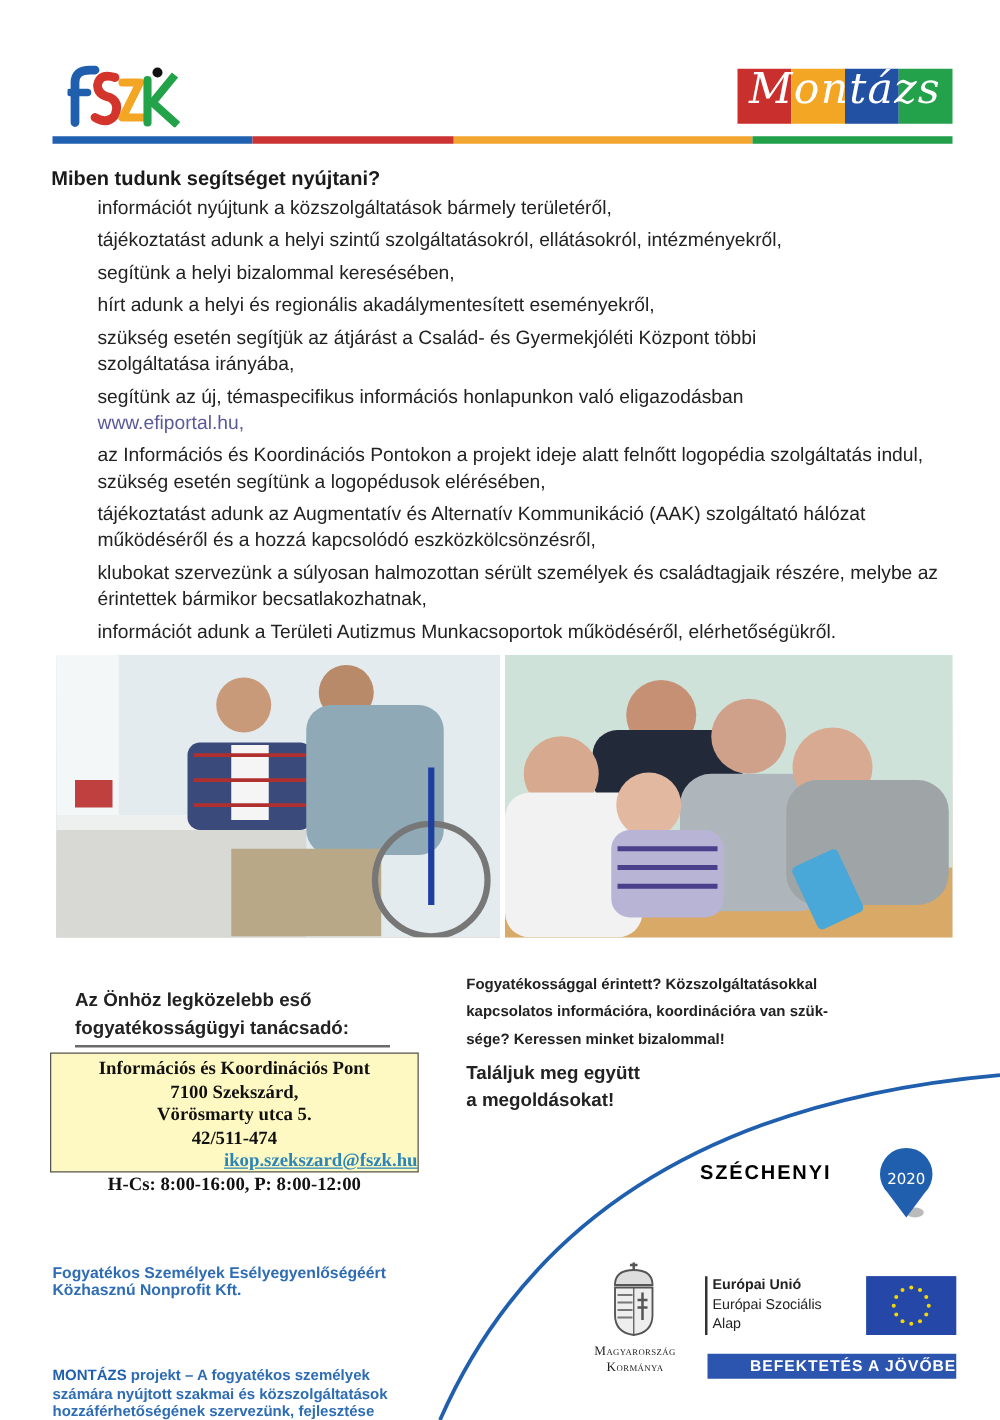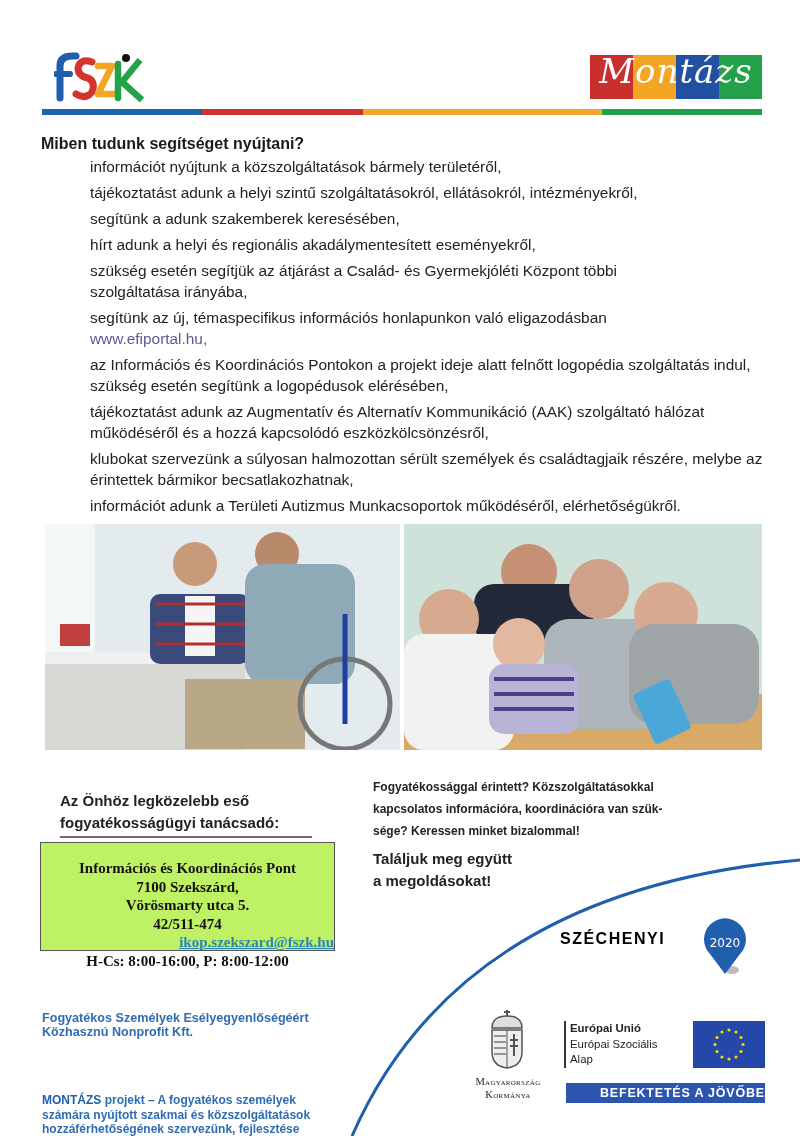--- a/index.html
+++ b/index.html
@@ -12,34 +12,34 @@
   .fszk-logo { left: 54px; top: 52px; width: 92px; height: 50px; }
   .montazs-logo { left: 590px; top: 55px; width: 172px; height: 44px; display: flex; }
   .montazs-logo .blk { flex: 1; height: 100%; }
   .montazs-text { position: absolute; left: 0; top: -4px; width: 100%; text-align: center;
     font-family: "DejaVu Serif", serif; font-style: italic; font-size: 34px; color: #fff; letter-spacing: 1px; }
   .colorbar { left: 42px; top: 109px; width: 720px; height: 6px; display: flex; }
   .colorbar div { height: 100%; }
 
   
   .heading { left: 41px; top: 135px; font-size: 16px; font-weight: bold; color: #1a1a1a; }
-  .list { left: 78px; top: 156px; width: 700px; font-size: 15.4px; color: #222; line-height: 21px; margin-left: 12px; }
+  .list { left: 78px; top: 156px; width: 700px; font-size: 15.4px; color: #222; line-height: 21px; }
   .list .item { margin-bottom: 5px; }
   .list .link { color: #5a5a9a; }
 
   
   .photo { top: 524px; height: 226px; overflow: hidden; }
   .photo-left { left: 45px; width: 355px; background: linear-gradient(180deg, #e8eef0 0%, #d6dee2 50%, #c8c0b0 100%); }
   .photo-right { left: 404px; width: 358px; background: linear-gradient(180deg, #cfe3dc 0%, #c0c8c8 50%, #d9a96a 100%); }
 
   
   .nearest-title { left: 60px; top: 790px; font-size: 15px; font-weight: bold; color: #222; line-height: 22px; }
   .nearest-line { left: 60px; top: 836px; width: 252px; height: 2px; background: #6a6a6a; }
-  .contact-box { left: 40px; top: 842px; width: 295px; height: 109px; background: #bef264; border: 1.5px solid #555;
-    text-align: center; font-family: "Liberation Serif", serif; font-weight: bold; font-size: 15px; color: #111; padding-top: 16px; line-height: 18.5px; }
+  .contact-box { left: 40px; top: 842px; width: 295px; height: 96px; background: #fef9c3; border: 1.5px solid #555;
+    text-align: center; font-family: "Liberation Serif", serif; font-weight: bold; font-size: 15px; color: #111; padding-top: 3px; line-height: 18.5px; }
   .contact-box .email { color: #2a86b8; text-decoration: underline; text-align: right; }
 
   
   .callout { left: 373px; top: 776px; width: 380px; font-size: 12px; font-weight: bold; color: #222; line-height: 22px; }
   .callout2 { left: 373px; top: 847px; font-size: 15px; font-weight: bold; color: #222; line-height: 22px; }
 
   .arc { left: 340px; top: 830px; width: 460px; height: 306px; }
 
   .szechenyi { left: 560px; top: 930px; font-size: 16px; font-weight: bold; letter-spacing: 1.5px; color: #000000; }
   .pin { left: 702px; top: 918px; width: 46px; height: 58px; }
@@ -87,21 +87,21 @@
   <div style="width:161px;background:#cc3333"></div>
   <div style="width:239px;background:#f2a630"></div>
   <div style="width:160px;background:#22a04a"></div>
 </div>
 
 <div class="abs heading">Miben tudunk segítséget nyújtani?</div>
 
 <div class="abs list">
   <div class="item">információt nyújtunk a közszolgáltatások bármely területéről,</div>
   <div class="item">tájékoztatást adunk a helyi szintű szolgáltatásokról, ellátásokról, intézményekről,</div>
-  <div class="item">segítünk a adunk szakemberek keresésében,</div>
+  <div class="item">segítünk a helyi bizalommal keresésében,</div>
   <div class="item">hírt adunk a helyi és regionális akadálymentesített eseményekről,</div>
   <div class="item" style="width:590px">szükség esetén segítjük az átjárást a Család- és Gyermekjóléti Központ többi szolgáltatása irányába,</div>
   <div class="item">
     <span>segítünk az új, témaspecifikus információs honlapunkon való eligazodásban</span><br>
     <span class="link">www.efiportal.hu,</span>
   </div>
   <div class="item">az Információs és Koordinációs Pontokon a projekt ideje alatt felnőtt logopédia szolgáltatás indul, szükség esetén segítünk a logopédusok elérésében,</div>
   <div class="item">tájékoztatást adunk az Augmentatív és Alternatív Kommunikáció (AAK) szolgáltató hálózat működéséről és a hozzá kapcsolódó eszközkölcsönzésről,</div>
   <div class="item" style="width:690px">klubokat szervezünk a súlyosan halmozottan sérült személyek és családtagjaik részére, melybe az érintettek bármikor becsatlakozhatnak,</div>
   <div class="item">információt adunk a Területi Autizmus Munkacsoportok működéséről, elérhetőségükről.</div>

